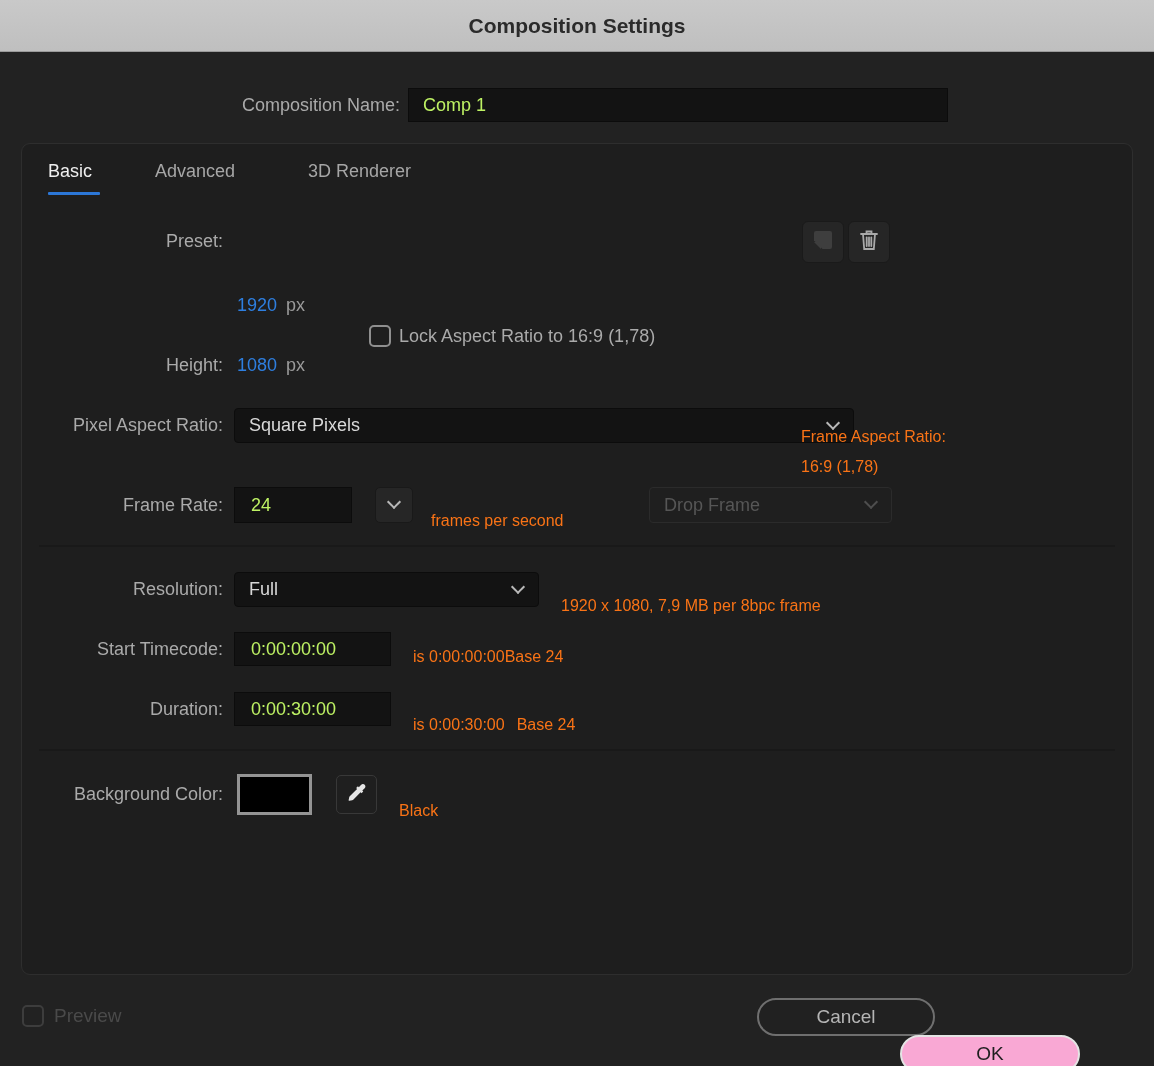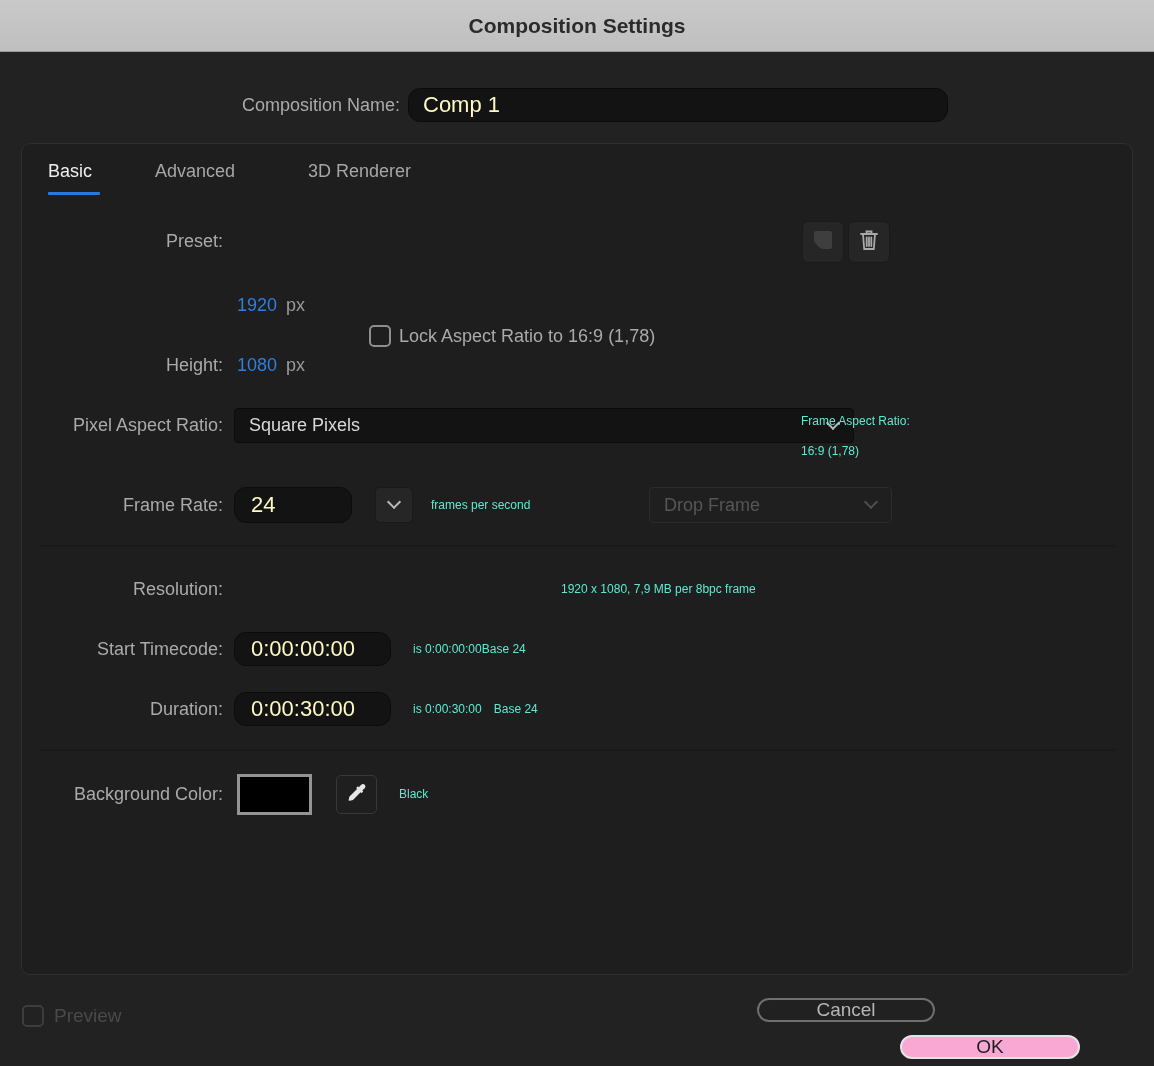--- a/index.html
+++ b/index.html
@@ -8,48 +8,48 @@
   .abs{position:absolute;}
 
   
   .titlebar{position:absolute;left:0;top:0;width:1154px;height:52px;
     background:linear-gradient(#c9c9c9,#bfbfbf);border-bottom:1px solid #9a9a9a;
     display:flex;align-items:center;justify-content:center;}
   .titlebar span{font-size:21px;font-weight:700;color:#2b2b2b;}
 
   
   .lbl{color:#aaaaaa;font-size:18px;text-align:right;}
-  .field{background:#131313;border:1px solid #0c0c0c;border-radius:12px;color:#fef9c3;
-    font-size:22px;outline:none;}
+  .field{background:#131313;border:1px solid #0c0c0c;border-radius:0;color:#bef264;
+    font-size:18px;outline:none;}
   .dropdown{position:absolute;background:#131313;border:1px solid #0c0c0c;border-radius:4px;
     color:#d9d9d9;font-size:18px;display:flex;align-items:center;padding:0 14px;cursor:default;}
   .chev-abs{position:absolute;right:15px;top:50%;margin-top:-8px;width:10px;height:10px;
     border-right:2px solid #b8b8b8;border-bottom:2px solid #b8b8b8;transform:rotate(45deg);}
   .dim .chev-abs{border-color:#4e4e4e;}
 
   
   .panel{position:absolute;left:21px;top:143px;width:1112px;height:832px;background:#1e1e1e;
     border:1px solid #2e2e2e;border-radius:9px;}
   .tab{position:absolute;top:17px;font-size:18px;color:#a6a6a6;cursor:default;}
   .tab.active{color:#efefef;}
   .tab-underline{position:absolute;height:3px;border-radius:1px;}
   .divider{position:absolute;left:17px;right:17px;height:2px;background:#191919;}
 
   .row-lbl{position:absolute;left:0;width:201px;}
-  .info{color:#5eead4;font-size:12px;}
+  .info{color:#f97316;font-size:16px;margin-top:16px;}
   .blue-val{font-size:18px;cursor:pointer;}
   .unit{color:#9a9a9a;font-size:18px;}
 
   .checkbox{position:absolute;width:22px;height:22px;border:2.5px solid #8f8f8f;border-radius:5px;background:transparent;}
   .checkbox.dimmed{border-color:#3d3d3d;}
 
   .icon-btn{position:absolute;width:42px;height:42px;background:#262626;border:1px solid #1a1a1a;
     border-radius:6px;display:flex;align-items:center;justify-content:center;}
 
-  .pill{position:absolute;height:24px;border-radius:19px;font-size:19px;display:flex;
+  .pill{position:absolute;height:38px;border-radius:19px;font-size:19px;display:flex;
     align-items:center;justify-content:center;cursor:pointer;}
   .pill.cancel{left:757px;top:998px;width:178px;background:#212121;border:2px solid #6f6f6f;color:#b5b5b5;}
   .pill.ok{left:900px;top:998px;width:180px;background:#f9a8d4;border:2px solid #e4e4e4;color:#1f1f1f;margin-top:37px;}
 
   .swatch{position:absolute;left:215px;top:630px;width:75px;height:41px;border:3px solid #949494;}
   .eyedrop-btn{position:absolute;left:314px;top:631px;width:41px;height:39px;background:#1f1f1f;
     border:1px solid #383838;border-radius:5px;display:flex;align-items:center;justify-content:center;}
 </style>
 </head>
 <body>
@@ -121,20 +121,24 @@
     </div>
     <div class="info abs" style="left:409px;top:343px;height:36px;line-height:36px;">frames per second</div>
     <div class="dropdown dim" style="left:627px;top:343px;width:243px;height:36px;background:#1f1f1f;border:1px solid #2b2b2b;color:#565656;">
       <span>Drop Frame</span>
       <span class="chev-abs"></span>
     </div>
 
     <div class="divider" style="top:401px;"></div>
 
     <div class="lbl row-lbl" style="top:428px;height:35px;line-height:35px;">Resolution:</div>
+    <div class="dropdown" style="left:212px;top:428px;width:305px;height:35px;">
+      <span>Full</span>
+      <span class="chev-abs"></span>
+    </div>
     <div class="info abs" style="left:539px;top:428px;height:35px;line-height:35px;">1920 x 1080, 7,9 MB per 8bpc frame</div>
 
     <div class="lbl row-lbl" style="top:488px;height:34px;line-height:34px;">Start Timecode:</div>
     <input class="field abs" style="left: 212px; top: 488px; width: 157px; height: 34px; padding: 0px 16px;" value="0:00:00:00">
     <div class="abs" style="left:391px;top:488px;height:34px;line-height:34px;display:flex;align-items:center;">
       <span class="info">is 0:00:00:00</span>
       <span class="info">Base 24</span>
     </div>
 
     <div class="lbl row-lbl" style="top:548px;height:34px;line-height:34px;">Duration:</div>

